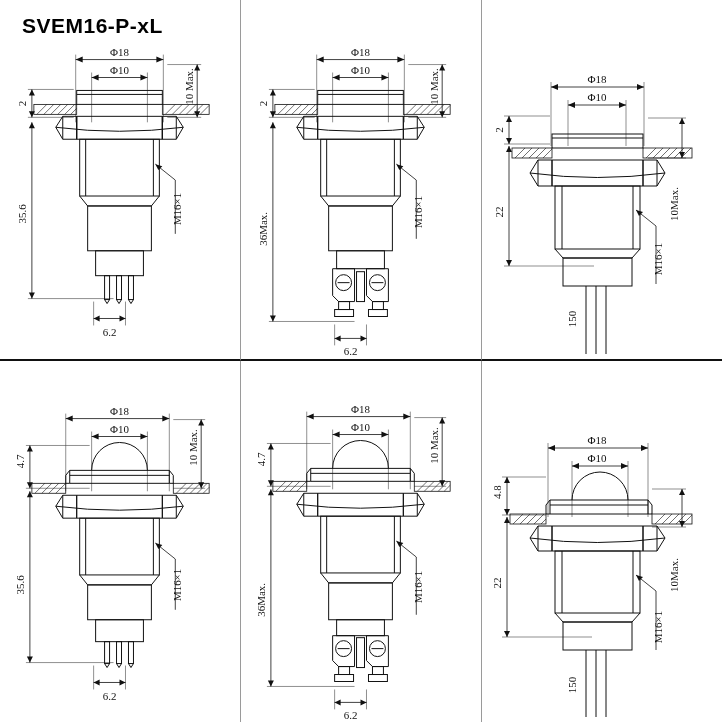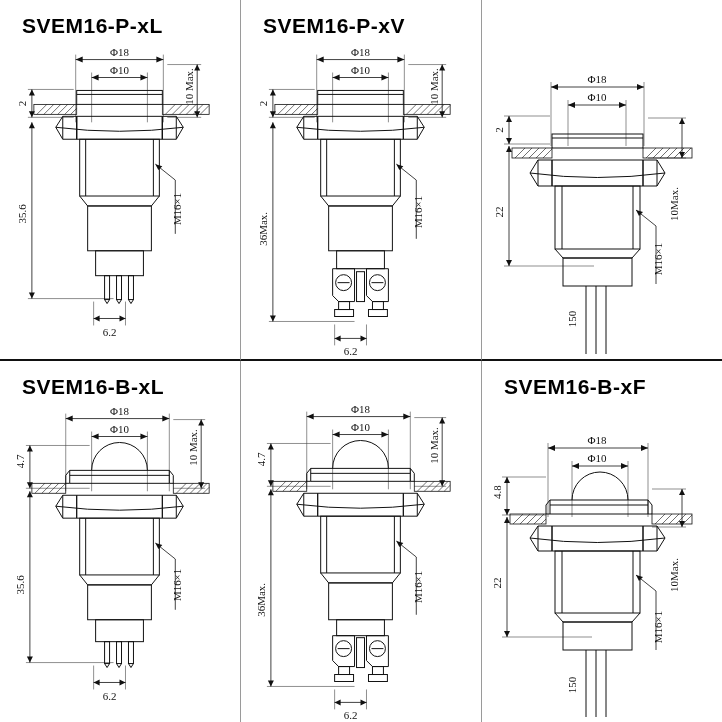--- a/index.html
+++ b/index.html
@@ -156,21 +156,20 @@
           <text class="vtxt" x="22" y="69" text-anchor="middle" transform="rotate(-90 22 69)">2</text>
           <text class="vtxt" x="190" y="52" text-anchor="middle" transform="rotate(-90 190 52)">10 Max.</text>
           <text class="vtxt" x="22" y="180" text-anchor="middle" transform="rotate(-90 22 180)">35.6</text>
           <text class="htxt" x="106" y="303" text-anchor="middle">6.2</text>
           <text class="vtxt" x="178" y="175" text-anchor="middle" transform="rotate(-90 178 175)">M16×1</text>
         </svg>
       </div>
     </div>
 
     <div class="panel col2 row1">
-      <div class="title left-shift">SVEM16-P-xV</div>
       <div class="svgwrap">
         <svg viewBox="0 0 241 327" preserveAspectRatio="xMidYMid meet">
           <g fill="none" stroke="#111" stroke-width="1">
             <g stroke="#444" stroke-width="0.6">
               <line x1="72" y1="20" x2="72" y2="88"></line>
               <line x1="160" y1="20" x2="160" y2="88"></line>
               <line x1="88" y1="38" x2="88" y2="88"></line>
               <line x1="144" y1="38" x2="144" y2="88"></line>
               <line x1="24" y1="55" x2="70" y2="55"></line>
               <line x1="24" y1="83" x2="70" y2="83"></line>
@@ -336,21 +335,20 @@
           <text class="vtxt" x="17" y="96" text-anchor="middle" transform="rotate(-90 17 96)">2</text>
           <text class="vtxt" x="192" y="170" text-anchor="middle" transform="rotate(-90 192 170)">10Max.</text>
           <text class="vtxt" x="17" y="178" text-anchor="middle" transform="rotate(-90 17 178)">22</text>
           <text class="vtxt" x="90" y="285" text-anchor="middle" transform="rotate(-90 90 285)">150</text>
           <text class="vtxt" x="176" y="225" text-anchor="middle" transform="rotate(-90 176 225)">M16×1</text>
         </svg>
       </div>
     </div>
 
     <div class="panel col1 row2">
-      <div class="title left-shift">SVEM16-B-xL</div>
       <div class="svgwrap">
         <svg viewBox="0 0 241 327" preserveAspectRatio="xMidYMid meet">
           <g fill="none" stroke="#111" stroke-width="1">
             <g stroke="#444" stroke-width="0.6">
               <line x1="62" y1="18" x2="62" y2="96"></line>
               <line x1="166" y1="18" x2="166" y2="96"></line>
               <line x1="88" y1="36" x2="88" y2="96"></line>
               <line x1="144" y1="36" x2="144" y2="96"></line>
               <line x1="22" y1="50" x2="86" y2="50"></line>
               <line x1="22" y1="93" x2="86" y2="93"></line>
@@ -524,21 +522,20 @@
           <text class="vtxt" x="20" y="64" text-anchor="middle" transform="rotate(-90 20 64)">4.7</text>
           <text class="vtxt" x="194" y="50" text-anchor="middle" transform="rotate(-90 194 50)">10 Max.</text>
           <text class="vtxt" x="20" y="205" text-anchor="middle" transform="rotate(-90 20 205)">36Max.</text>
           <text class="htxt" x="106" y="325" text-anchor="middle">6.2</text>
           <text class="vtxt" x="178" y="192" text-anchor="middle" transform="rotate(-90 178 192)">M16×1</text>
         </svg>
       </div>
     </div>
 
     <div class="panel col3 row2">
-      <div class="title left-shift">SVEM16-B-xF</div>
       <div class="svgwrap">
         <svg viewBox="0 0 240 327" preserveAspectRatio="xMidYMid meet">
           <g fill="none" stroke="#111" stroke-width="1">
             <g stroke="#444" stroke-width="0.6">
               <line x1="62" y1="48" x2="62" y2="122"></line>
               <line x1="162" y1="48" x2="162" y2="122"></line>
               <line x1="86" y1="66" x2="86" y2="122"></line>
               <line x1="142" y1="66" x2="142" y2="122"></line>
               <line x1="16" y1="82" x2="60" y2="82"></line>
               <line x1="16" y1="120" x2="60" y2="120"></line>

